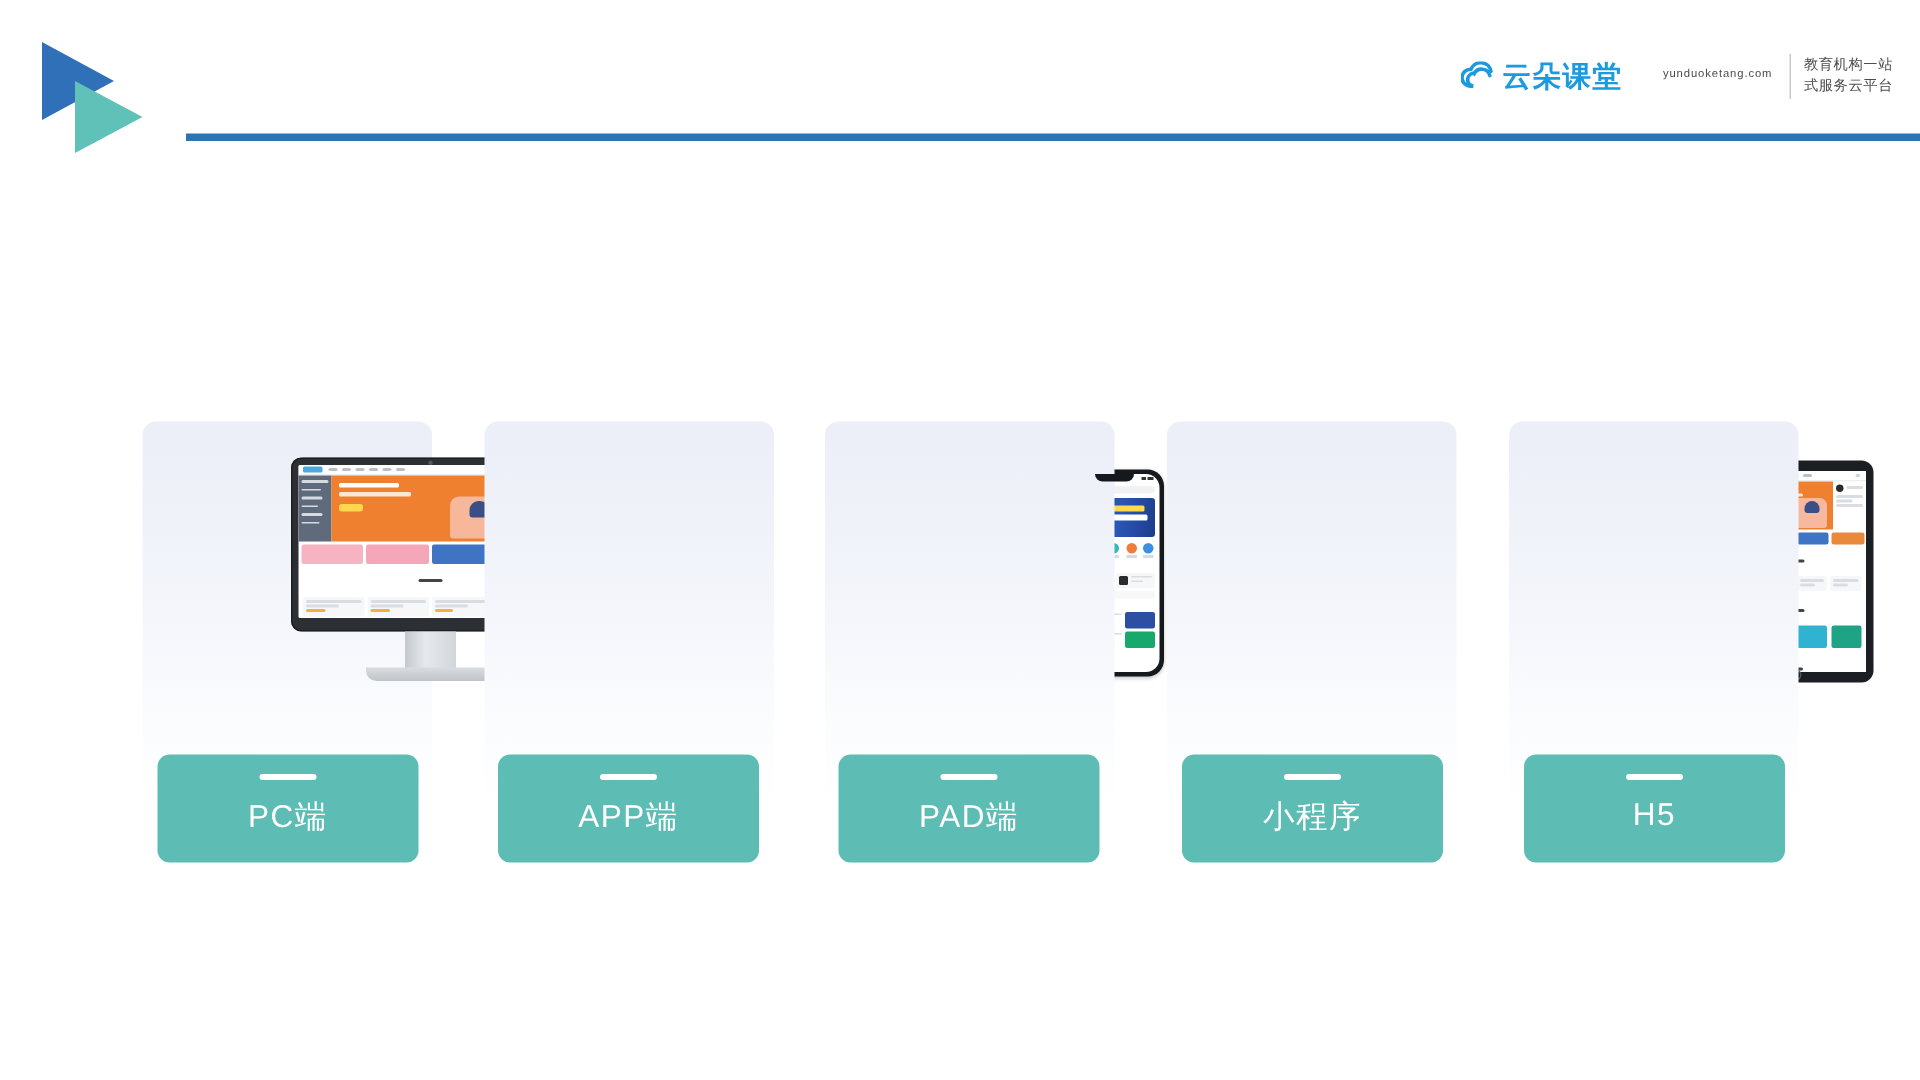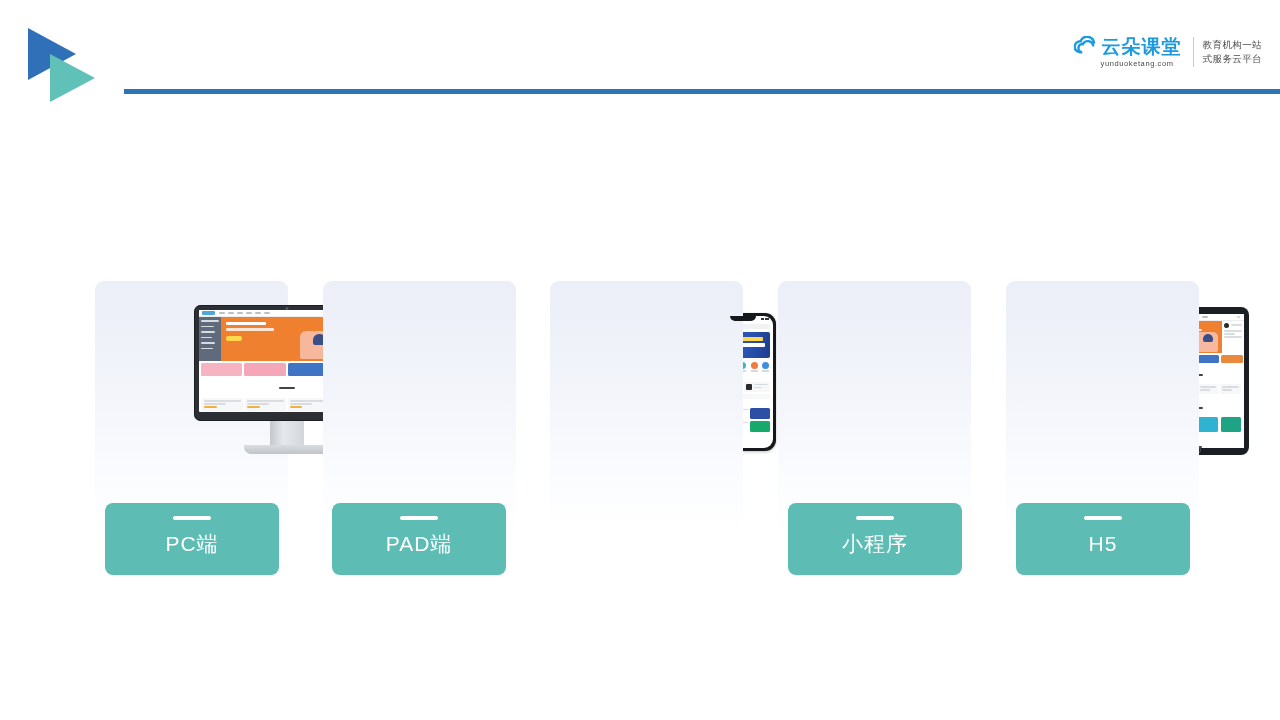--- a/index.html
+++ b/index.html
@@ -31,21 +31,21 @@
   .title-wrap { position: absolute; left: 124px; top: 46px; }
   .title-num { font-size: 27px; color: #3d3d3d; font-weight: 400; letter-spacing: .5px; }
   .title-main { font-size: 27px; color: #333333; font-weight: 700; letter-spacing: 1px; }
   .title-rule {
     position: absolute; left: 124px; top: 89px;
     width: 1156px; height: 5px; background: #2e74b5;
   }
 
   
   .brand { position: absolute; right: 18px; top: 36px; display: flex; align-items: center; }
-  .brand-left { display: flex; flex-direction: column; align-items: flex-start; position: relative; padding-left: 4px; }
+  .brand-left { display: flex; align-items: flex-start; position: relative; padding-left: 4px; }
   .brand-row { display: flex; align-items: center; }
   .cloud-ic { position: relative; width: 26px; height: 20px; margin-right: 2px; }
   .cloud-ic svg { display: block; }
   .brand-name { font-size: 19px; font-weight: 700; color: #1c9ae0; letter-spacing: 1px; line-height: 1; }
   .brand-url { font-size: 7.5px; color: #4a4a4a; letter-spacing: .6px; margin-top: 3px; padding-left: 27px; }
   .brand-sep { width: 1px; height: 30px; background: #c9c9c9; margin: 0 9px 0 11px; }
   .brand-tag { font-size: 9.5px; color: #4d4d4d; line-height: 1.45; letter-spacing: .4px; }
 
   
   .body-copy {
@@ -488,20 +488,24 @@
     <div class="card c4">
       
     </div>
 
     <div class="label-box l0">
       <span class="label-dash"></span>
       <span class="label-text">PC端</span>
     </div>
     <div class="label-box l1">
       <span class="label-dash"></span>
+      <span class="label-text">APP端</span>
+    </div>
+    <div class="label-box l2">
+      <span class="label-dash"></span>
       <span class="label-text">PAD端</span>
     </div>
     <div class="label-box l3">
       <span class="label-dash"></span>
       <span class="label-text">小程序</span>
     </div>
     <div class="label-box l4">
       <span class="label-dash"></span>
       <span class="label-text">H5</span>
     </div>

